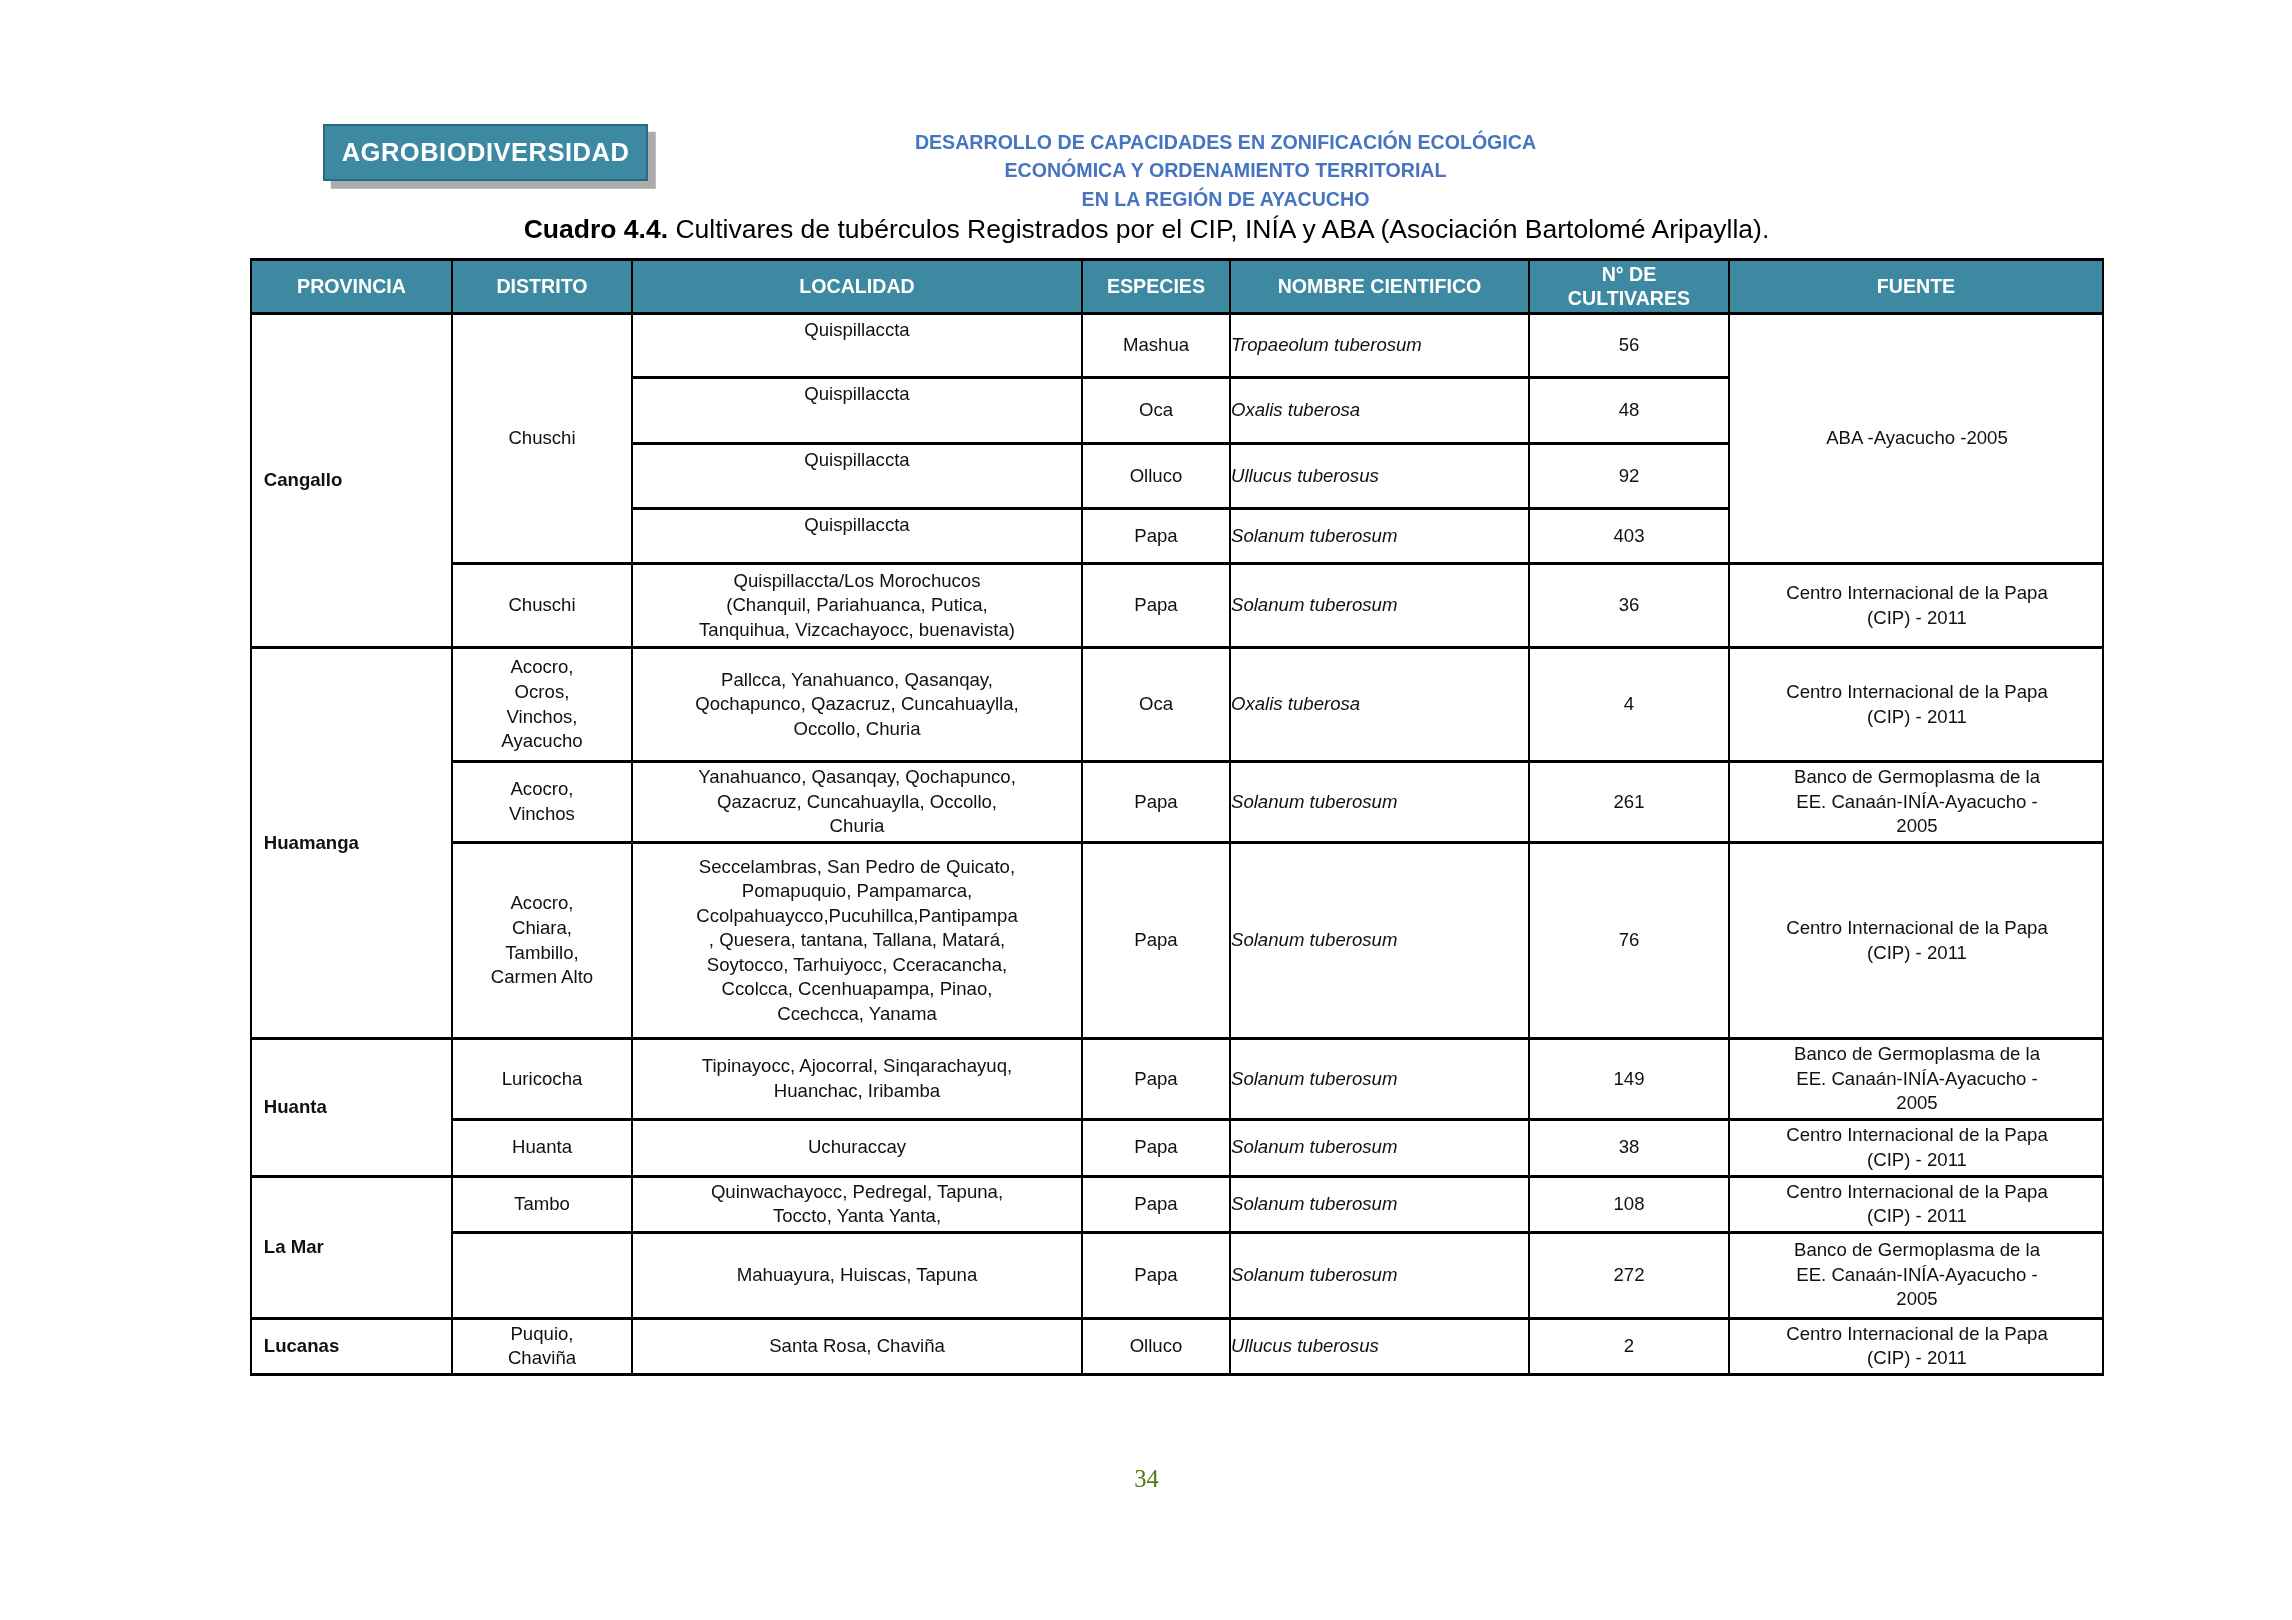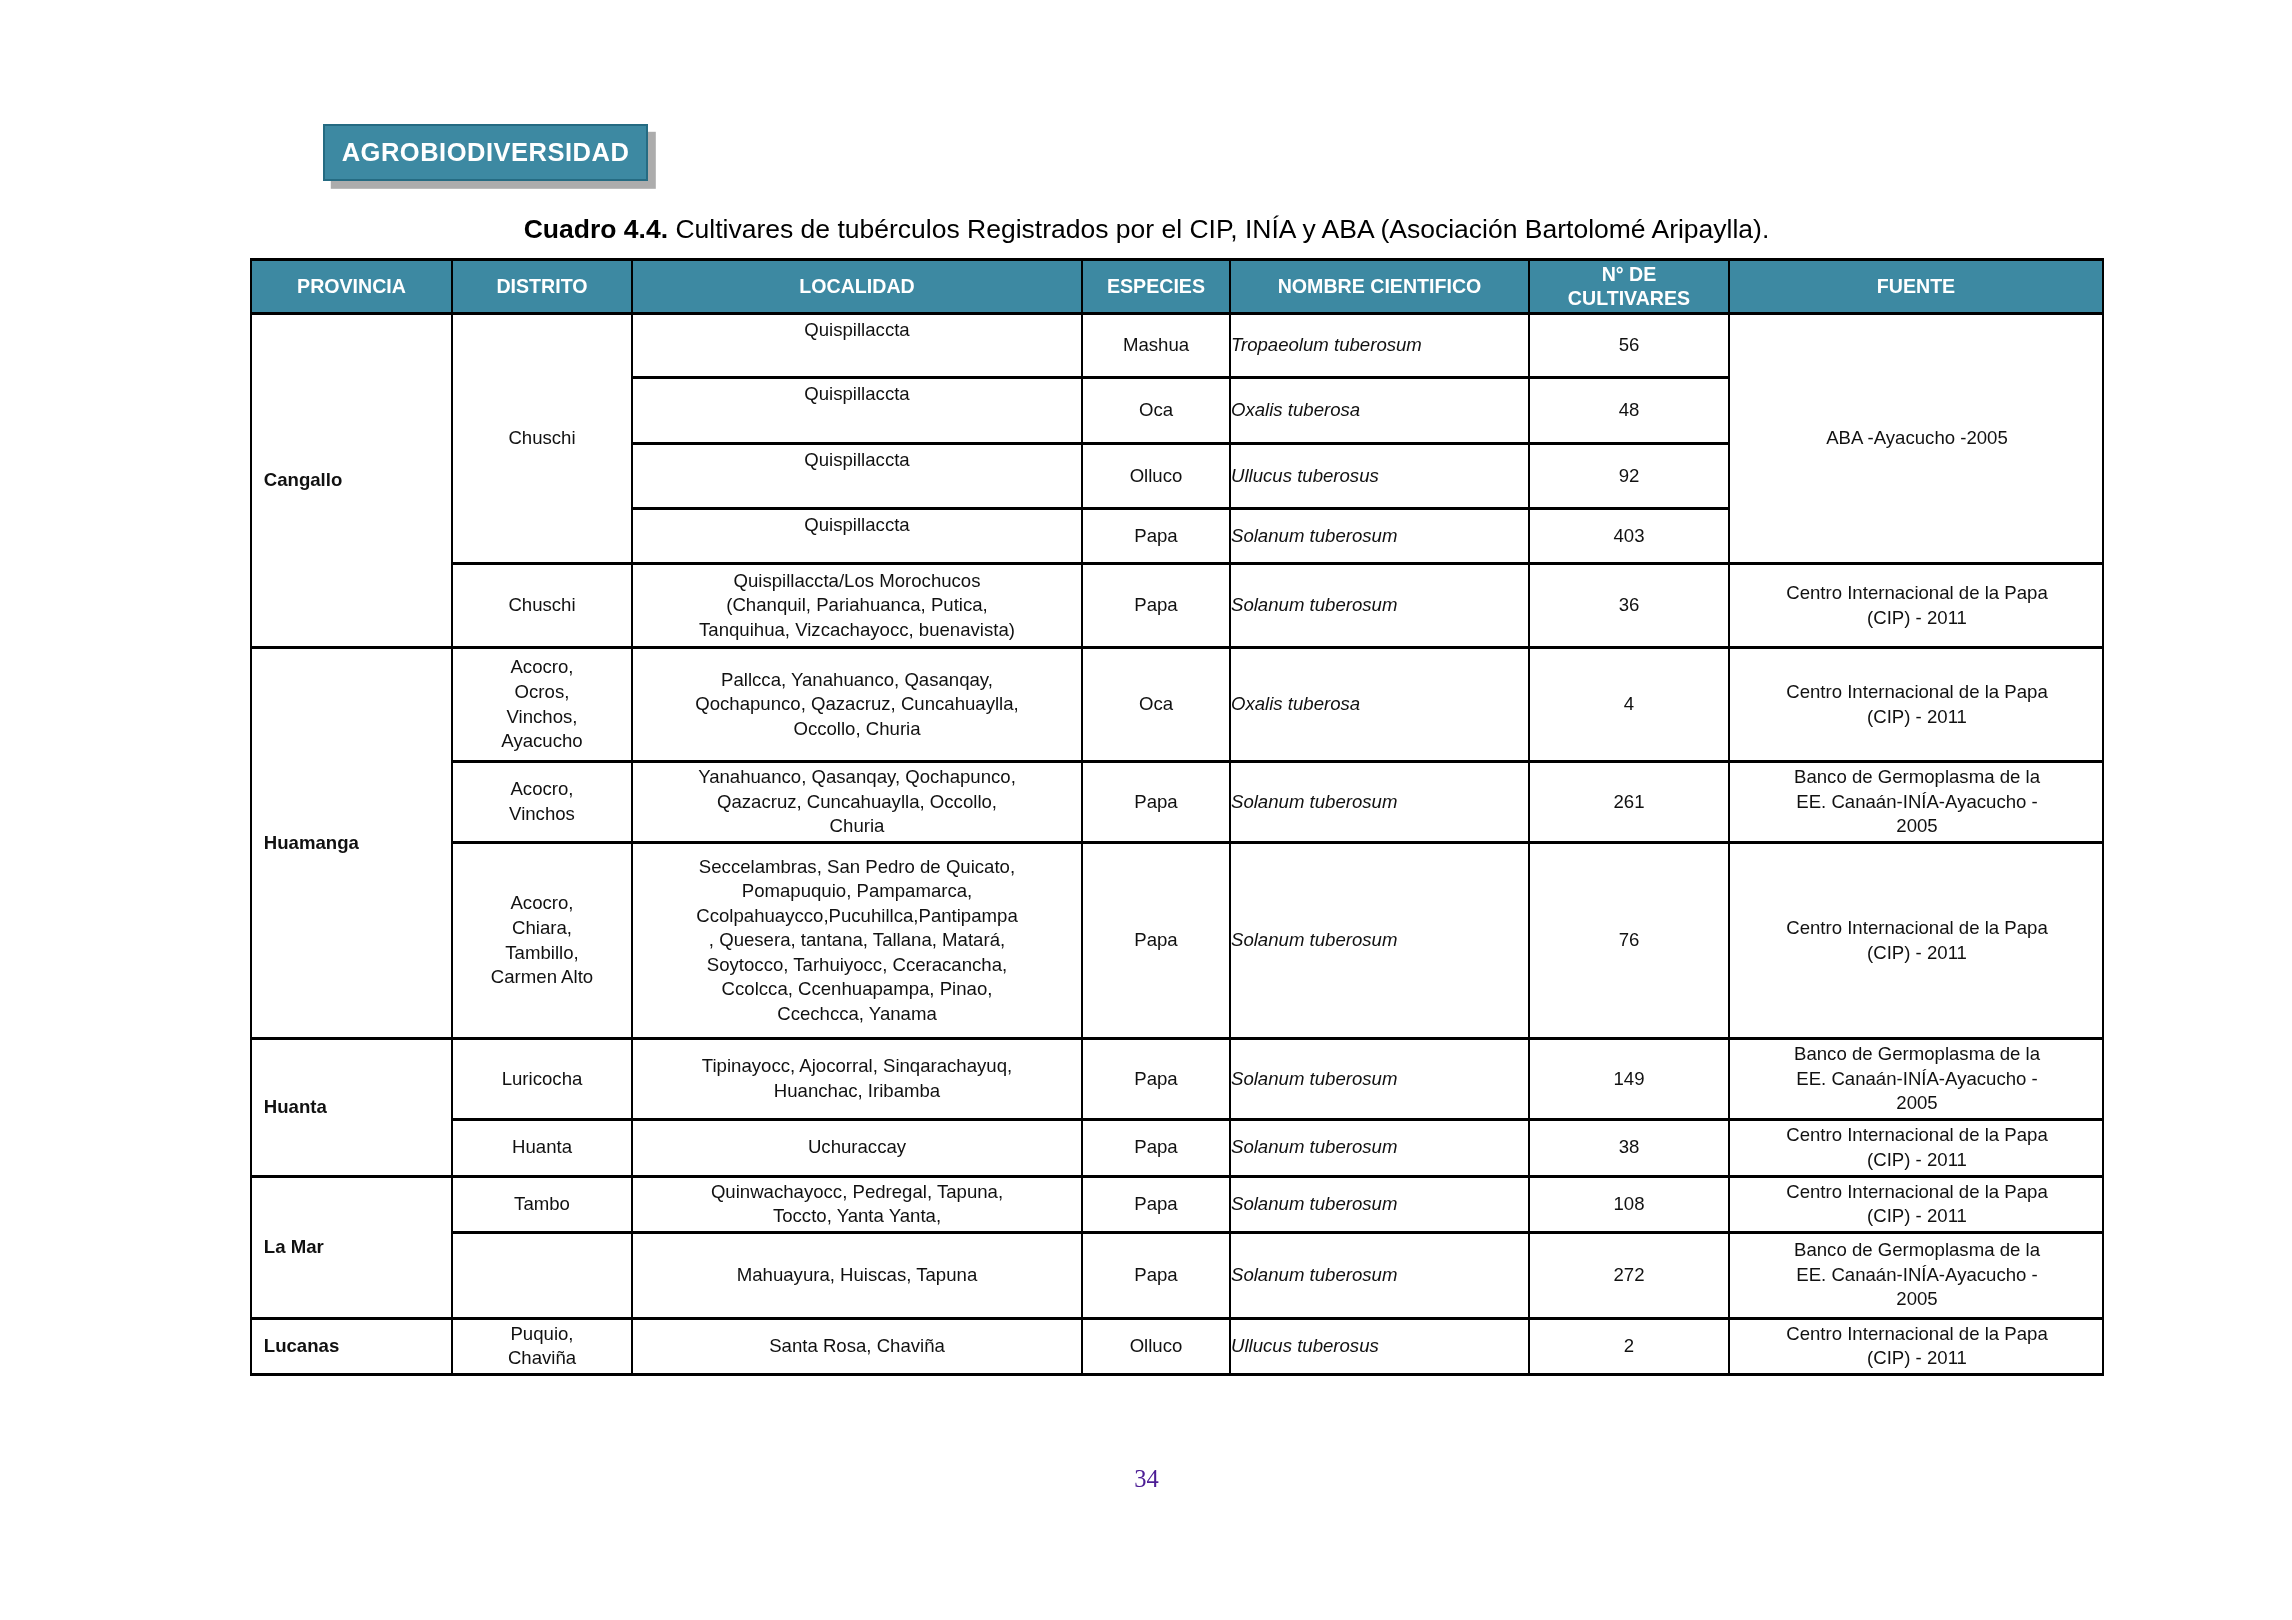--- a/index.html
+++ b/index.html
@@ -70,32 +70,37 @@
   td.esp{text-align:center;}
   td.sci{text-align:left;font-style:italic;padding-left:0;}
   td.num{text-align:center;}
   td.src{text-align:center;padding-left:9.8px;white-space:pre-line;margin-left:28px;}
   td.va-top{vertical-align:top;padding-top:2.9px;}
   
   .pageno{
     position:absolute;left:0;top:1465px;width:100%;
     text-align:center;
     font-family:"Liberation Serif", serif;
-    font-size:24.5px;color:#4c1d95;
+    font-size:24.5px;color:#4d7c0f;
   }
 </style>
 </head>
 <body>
 
 <div class="page">
 
   <div class="badge">
     <span>AGROBIODIVERSIDAD</span>
   </div>
 
+  <div class="letterhead">
+    <div>DESARROLLO DE CAPACIDADES EN ZONIFICACIÓN ECOLÓGICA</div>
+    <div>ECONÓMICA Y ORDENAMIENTO TERRITORIAL</div>
+    <div>EN LA REGIÓN DE AYACUCHO</div>
+  </div>
 
   <div class="title"><span class="b">Cuadro 4.4.</span><span> Cultivares de tubérculos Registrados por el CIP, INÍA y ABA (Asociación Bartolomé Aripaylla).</span></div>
 
   <table class="main">
     <colgroup>
       <col style="width:201px">
         <col style="width:180px">
         <col style="width:450px">
       <col style="width:148px">
         <col style="width:299px">

